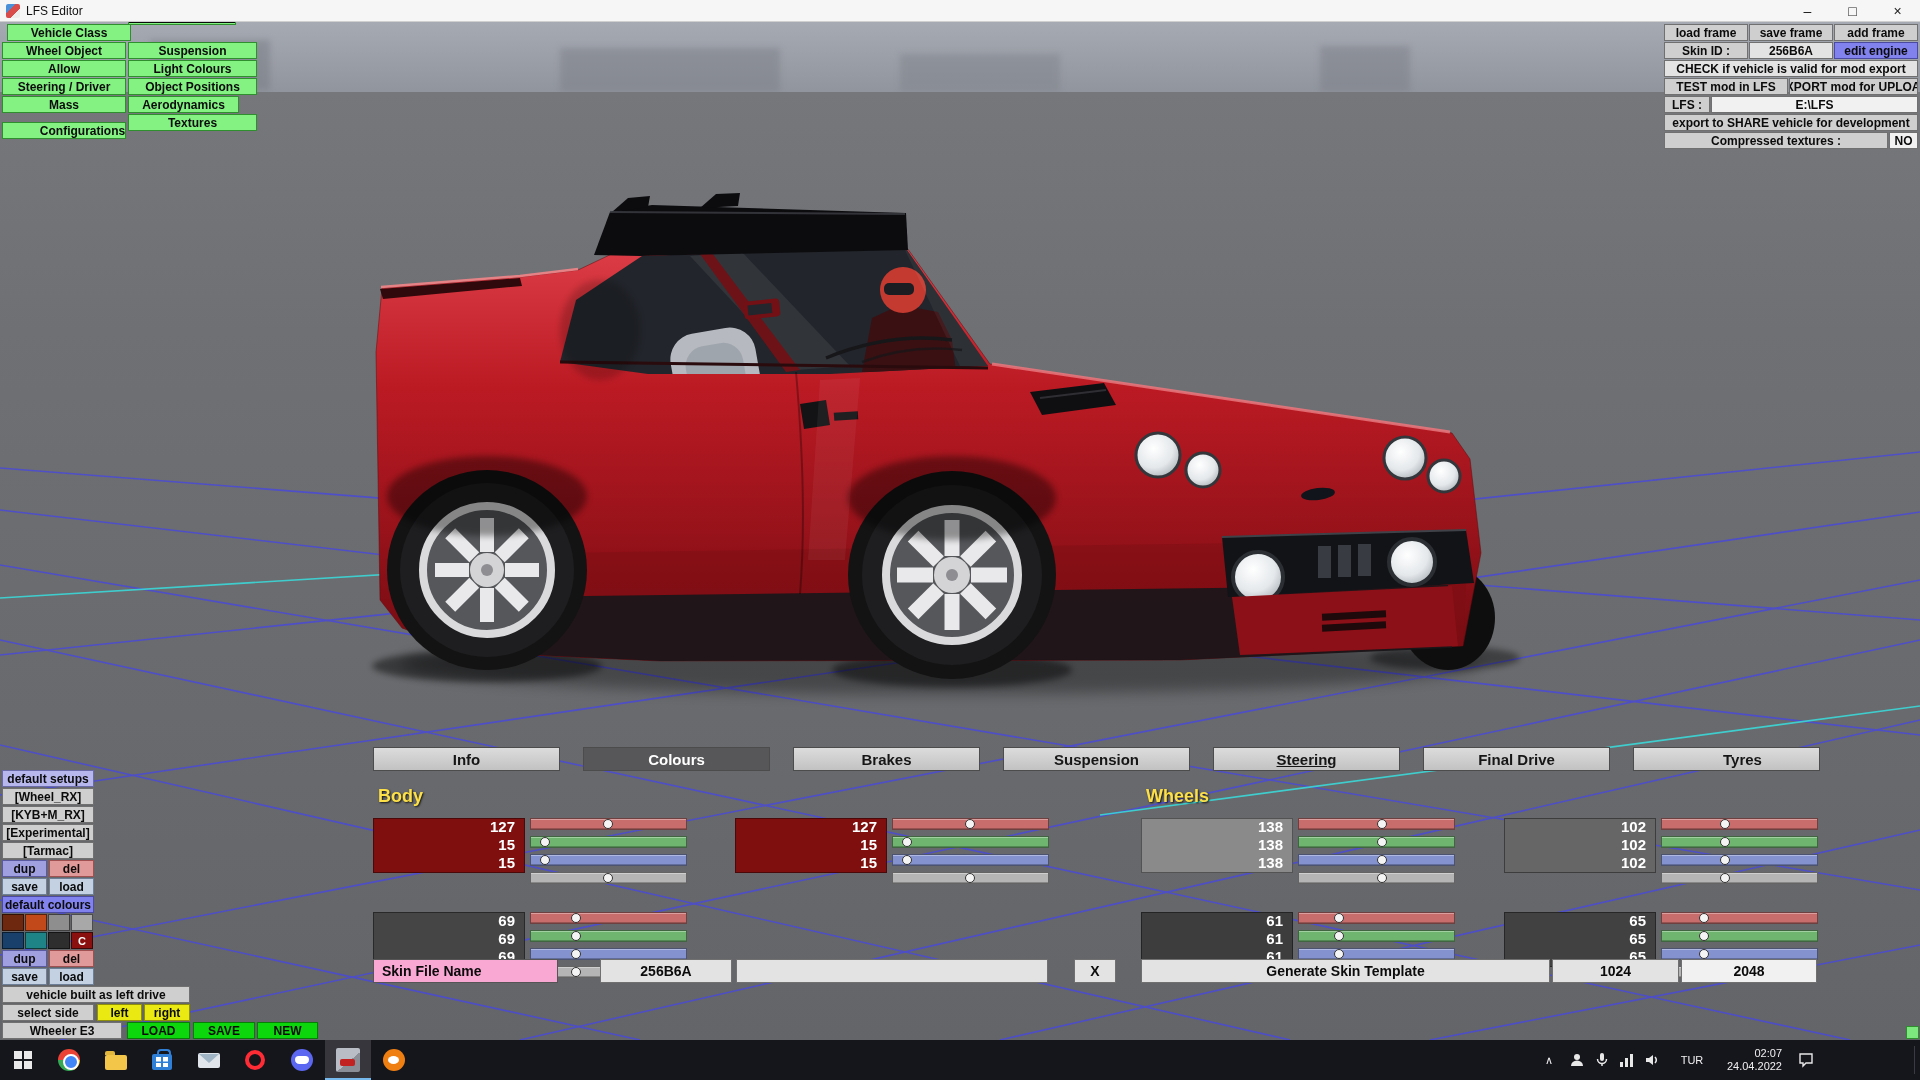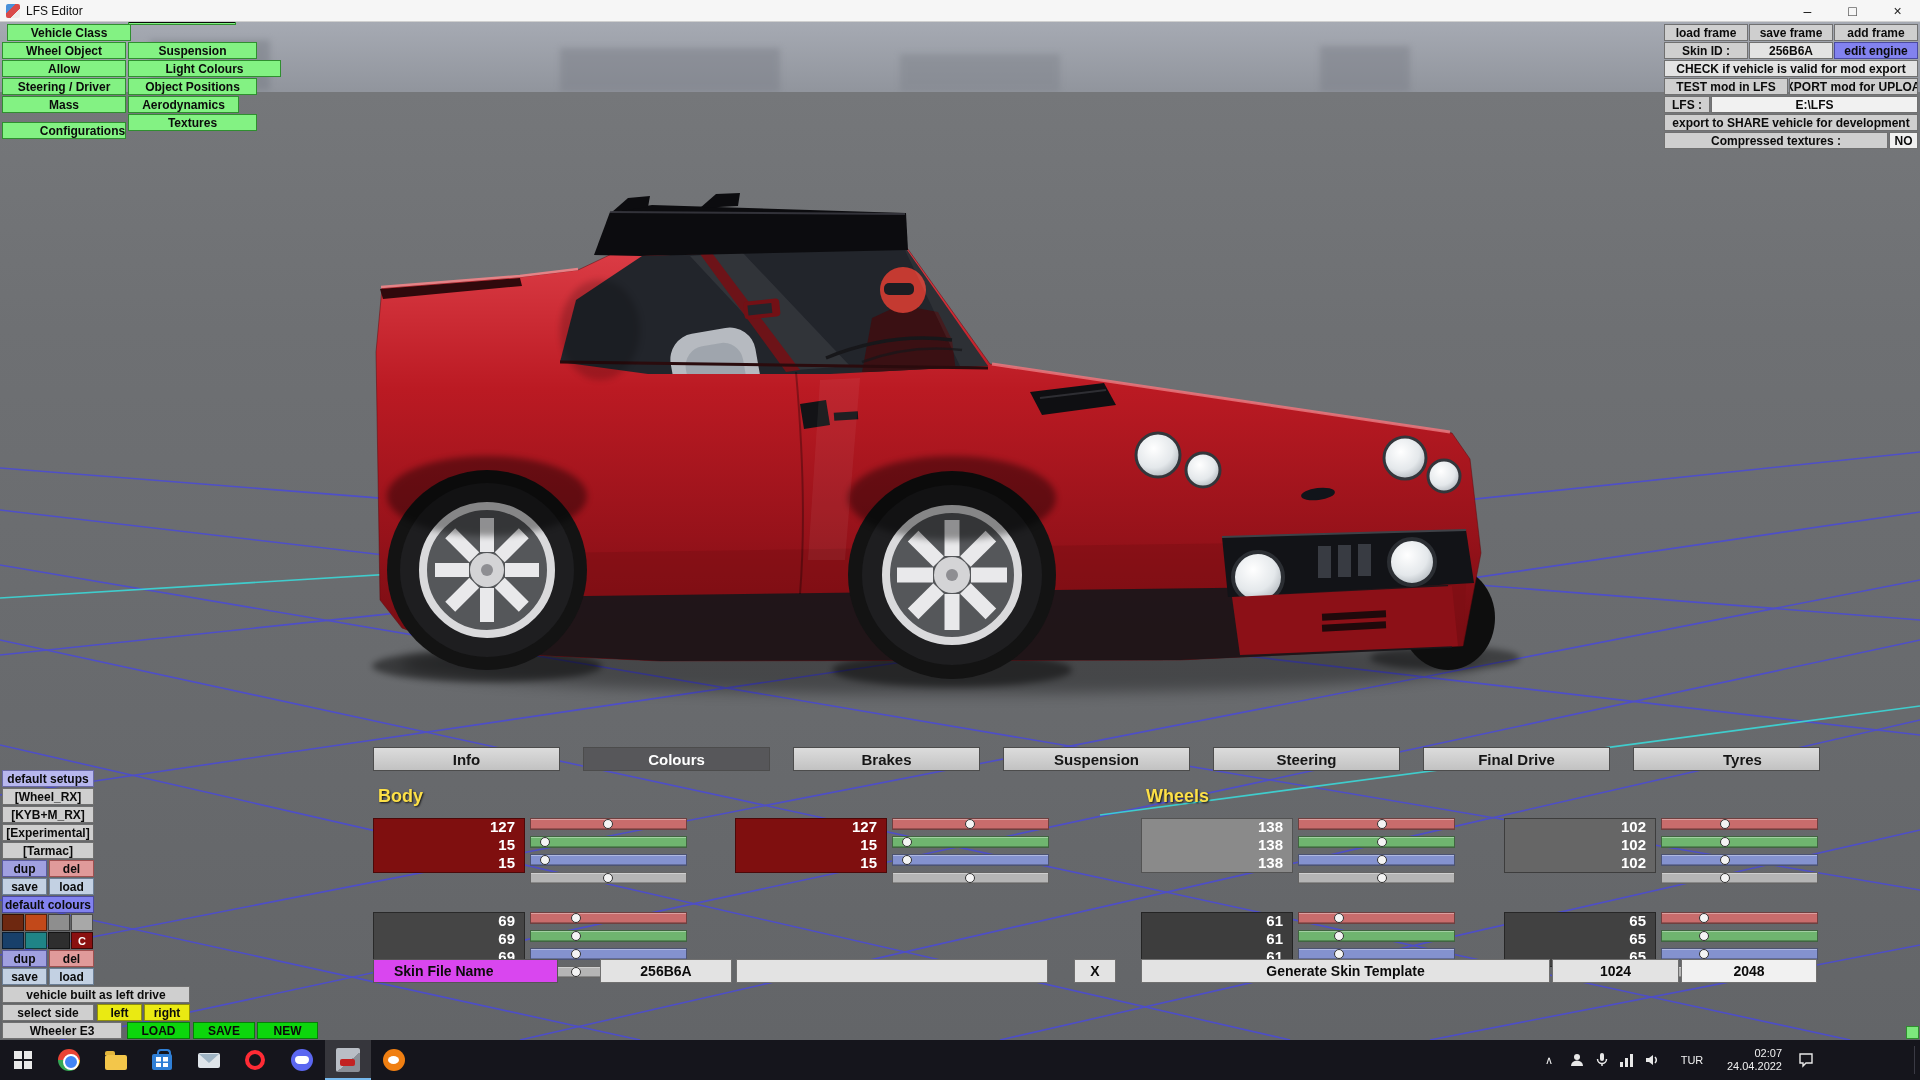--- a/index.html
+++ b/index.html
@@ -20,21 +20,21 @@
 .liteb{background:#e3e3e3;border-color:#707070}
 .whiteb{background:#f1f1f1;border-color:#707070}
 .purpleb{background:#8282ef;border-color:#4a4aa0}
 .lavb{background:#b7b7ee;border-color:#6a6aa8}
 .periwb{background:#a0a0e0;border-color:#5a5aa0}
 .salmonb{background:#e09a9a;border-color:#a05050}
 .steelb{background:#c3d1e3;border-color:#6c7f96}
 .yellowb{background:#eaea12;border-color:#8f8f09}
 .bgreenb{background:#0cd60c;border-color:#077f07}
 .h24{height:24px;font-size:14px}
-.skinlabel{background:#d946ef;justify-content:flex-start;padding-left:20px;border-color:#555}
+.skinlabel{background:#f9a8d4;justify-content:flex-start;padding-left:8px;border-color:#555}
 
 
 .tab{position:absolute;top:747px;width:187px;height:24px;display:flex;align-items:center;justify-content:center;font-weight:bold;font-size:15px;background:linear-gradient(#dcdcdc,#c2c2c2);border:1px solid #4c4c4c;color:#161616;z-index:6;cursor:default}
 .tab.active{background:#57575a;color:#fff}
 
 .sec-label{position:absolute;font-size:18px;font-weight:bold;color:#fde047;text-shadow:1px 1px 2px rgba(0,0,0,.8);z-index:6}
 
 
 .cblock{position:absolute;z-index:6}
 .cswatch{position:absolute;left:0;top:0;border:1px solid rgba(0,0,0,.4)}
@@ -263,21 +263,21 @@
 
 <div id="left-menu">
     <div class="btn green" style="left: 7px; top: 24px; width: 124px;">Vehicle Class</div>
     <div class="btn green" style="left: 2px; top: 42px; width: 124px;">Wheel Object</div>
     <div class="btn green" style="left: 2px; top: 60px; width: 124px;">Allow</div>
     <div class="btn green" style="left: 2px; top: 78px; width: 124px;">Steering / Driver</div>
     <div class="btn green" style="left: 2px; top: 96px; width: 124px;">Mass</div>
     <div class="btn green" style="left: 2px; top: 122px; width: 124px; padding-left: 37px;">Configurations</div>
     <div class="btn green" style="left: 128px; top: 8px; width: 108px; text-decoration: underline;">Transmission / Audio</div>
     <div class="btn green" style="left: 128px; top: 42px; width: 129px;">Suspension</div>
-    <div class="btn green" style="left: 128px; top: 60px; width: 153px;">Light Colours</div>
+    <div class="btn green" style="left: 128px; top: 60px; width: 129px;">Light Colours</div>
     <div class="btn green" style="left: 128px; top: 78px; width: 129px;">Object Positions</div>
     <div class="btn green" style="left: 128px; top: 96px; width: 111px;">Aerodynamics</div>
     <div class="btn green" style="left: 128px; top: 114px; width: 129px;">Textures</div>
   </div>
 
 <div class="btn grayb" style="left:1664px;top:24px;width:84px">load frame</div>
 <div class="btn grayb" style="left:1749px;top:24px;width:84px">save frame</div>
 <div class="btn grayb" style="left:1834px;top:24px;width:84px">add frame</div>
 <div class="btn grayb" style="left:1664px;top:42px;width:84px">Skin ID :</div>
 <div class="btn liteb" style="left:1749px;top:42px;width:84px">256B6A</div>
@@ -289,21 +289,21 @@
 <div class="btn whiteb" style="left:1711px;top:96px;width:207px">E:\LFS</div>
 <div class="btn grayb" style="left:1664px;top:114px;width:254px">export to SHARE vehicle for development</div>
 <div class="btn grayb" style="left:1664px;top:132px;width:224px">Compressed textures :</div>
 <div class="btn whiteb" style="left:1889px;top:132px;width:29px">NO</div>
 
 <div id="tabs-host">
     <div class="tab" style="left: 373px;">Info</div>
     <div class="tab active" style="left: 583px;">Colours</div>
     <div class="tab" style="left: 793px;">Brakes</div>
     <div class="tab" style="left: 1003px;">Suspension</div>
-    <div class="tab" style="left: 1213px;">Steering</div>
+    <div class="tab" style="left: 1213px; text-decoration: underline;">Steering</div>
     <div class="tab" style="left: 1423px;">Final Drive</div>
     <div class="tab" style="left: 1633px; padding-left: 32px;">Tyres</div>
   </div>
 
 <div class="sec-label" style="left:378px;top:786px">Body</div>
 <div class="sec-label" style="left:1146px;top:786px">Wheels</div>
 <div id="blocks-host">
     <div class="cblock" style="left: 373px; top: 818px; width: 314px; height: 67px;">
       <div class="cswatch" style="width: 152px; height: 55px; background: rgb(127, 15, 15);"></div>
       <div class="cnum" style="left: 0px; top: 0px; width: 150px; color: rgb(255, 255, 255);">127</div>

